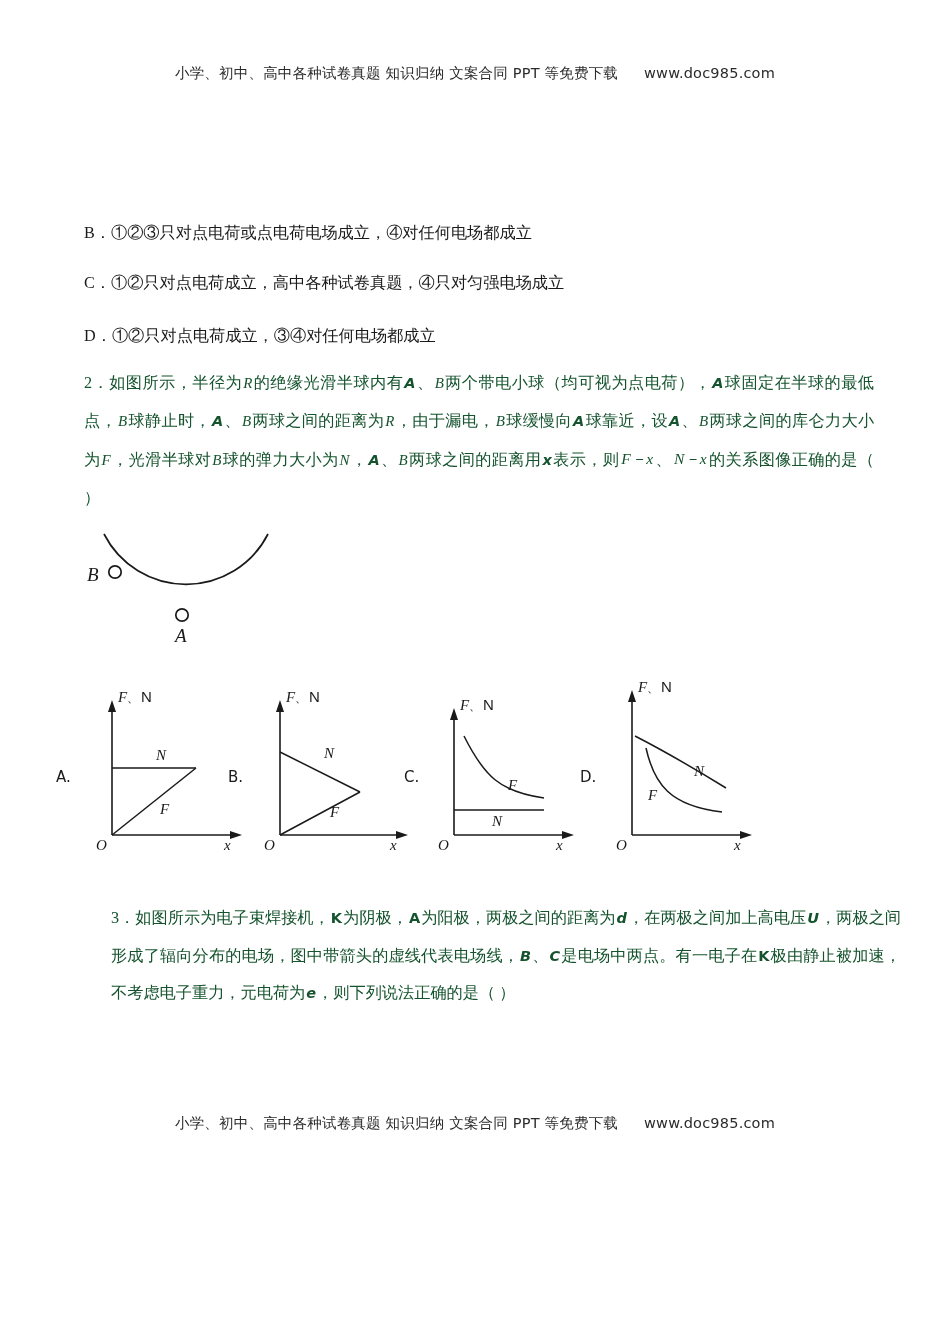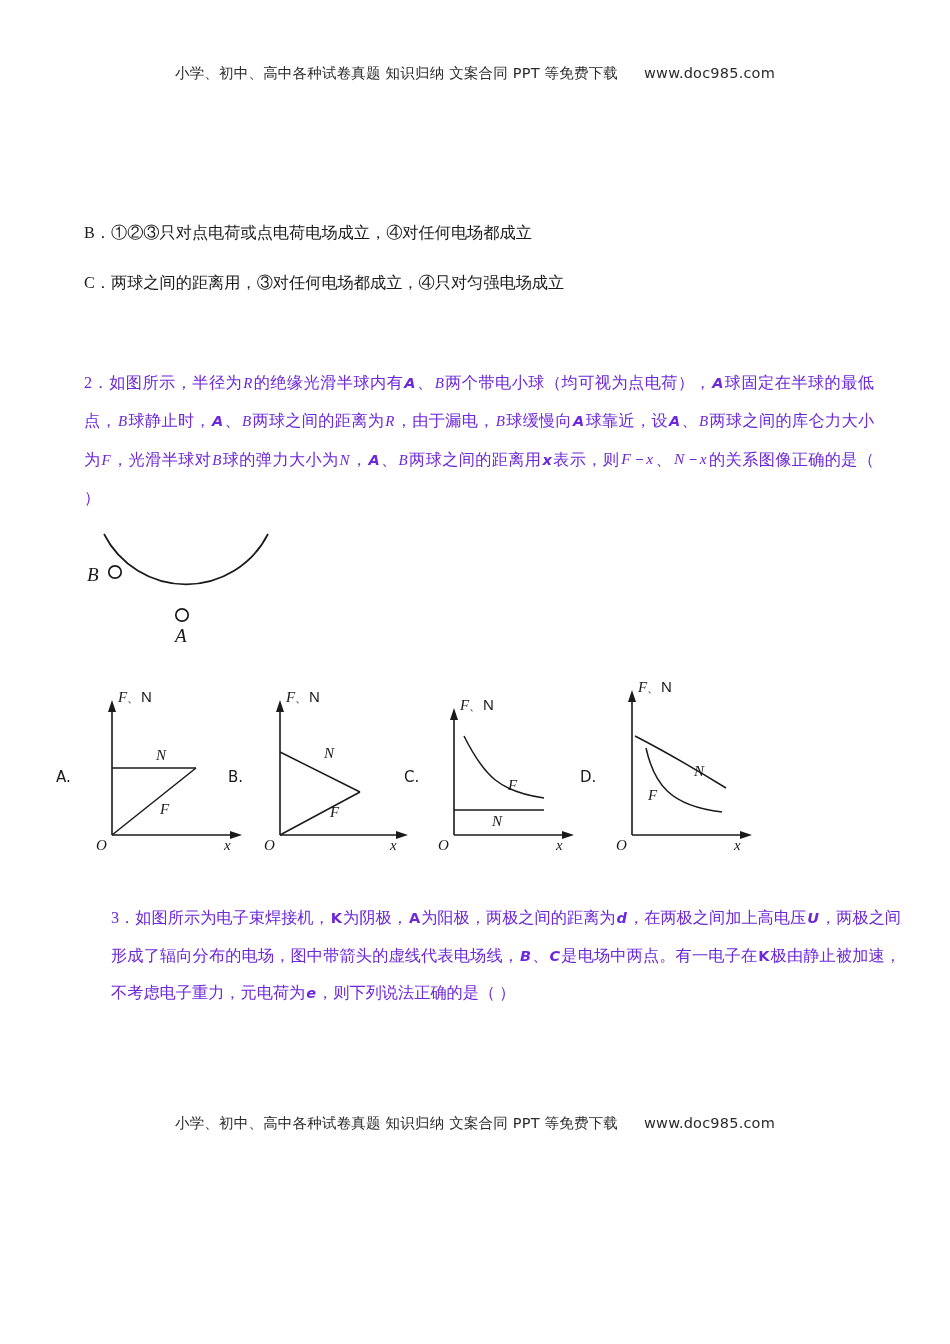--- a/index.html
+++ b/index.html
@@ -38,21 +38,21 @@
   }
   #header-banner { top: 64px; }
   #footer-banner { top: 1114px; }
 
   .body-text {
     position: absolute;
     left: 84px;
     width: 790px;
     font-size: 16.2px;
     line-height: 37.5px;
-    color: #6d28d9;
+    color: #14532d;
     text-align: justify;
     font-family: "Liberation Serif", "DejaVu Serif", serif;
   }
   .opt { position: absolute; left: 84px; width: 800px; font-size: 16.2px; line-height: 30px; }
   #opt-b { top: 218px; }
   #opt-c { top: 268px; }
   #opt-d { top: 321px; }
 
   .q-label { font-family: "Liberation Serif", serif; }
   .mi {
@@ -99,21 +99,22 @@
 </head>
 <body>
 
 <div class="page">
 
   <div class="banner" id="header-banner">
     <span>小学、初中、高中各种试卷真题  知识归纳  文案合同  PPT 等免费下载</span><span class="url">www.doc985.com</span>
   </div>
 
   <div class="opt" id="opt-b">B．①②③只对点电荷或点电荷电场成立，④对任何电场都成立</div>
-  <div class="opt" id="opt-c">C．两球之间的距离用，③对任何电场都成立，④只对匀强电场成立</div>
+  <div class="opt" id="opt-c">C．①②只对点电荷成立，高中各种试卷真题，④只对匀强电场成立</div>
+  <div class="opt" id="opt-d">D．①②只对点电荷成立，③④对任何电场都成立</div>
 
   <div class="body-text" id="q2-text"><span class="q-label">2．</span><span>如图所示，半径为</span><span class="mi">R</span><span>的绝缘光滑半球内有</span><span class="mb">A</span><span>、</span><span class="mi">B</span><span>两个带电小球（均可视为点电荷），</span><span class="mb">A</span><span>球固定在半球的最低点，</span><span class="mi">B</span><span>球静止时，</span><span class="mb">A</span><span>、</span><span class="mi">B</span><span>两球之间的距离为</span><span class="mi">R</span><span>，由于漏电，</span><span class="mi">B</span><span>球缓慢向</span><span class="mb">A</span><span>球靠近，设</span><span class="mb">A</span><span>、</span><span class="mi">B</span><span>两球之间的库仑力大小为</span><span class="mi">F</span><span>，光滑半球对</span><span class="mi">B</span><span>球的弹力大小为</span><span class="mi">N</span><span>，</span><span class="mb">A</span><span>、</span><span class="mi">B</span><span>两球之间的距离用</span><span class="mb">x</span><span>表示，则</span><span class="mexp">F－x</span><span>、</span><span class="mexp">N－x</span><span>的关系图像正确的是（        ）</span></div>
 
   <div class="fig-bowl">
     <svg width="260" height="145" viewBox="0 0 260 145">
       <path class="gl" d="M 44 14 A 92 92 0 0 0 208 14" stroke-width="1.7"></path>
       <circle cx="55" cy="52" r="6.2" fill="#ffffff" stroke="#1a1a1a" stroke-width="1.7"></circle>
       <circle cx="122" cy="95" r="6.2" fill="#ffffff" stroke="#1a1a1a" stroke-width="1.7"></circle>
       <text x="27" y="61" font-family="Liberation Serif, serif" font-style="italic" font-size="19" fill="#1a1a1a">B</text>
       <text x="115" y="122" font-family="Liberation Serif, serif" font-style="italic" font-size="19" fill="#1a1a1a">A</text>

